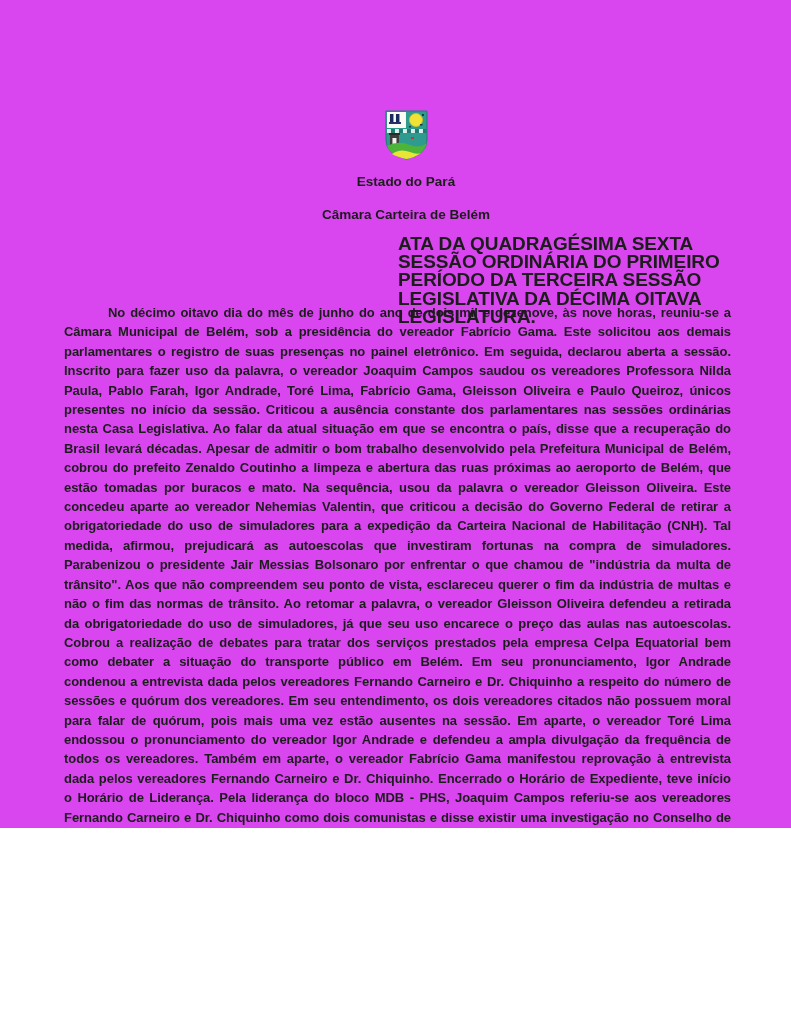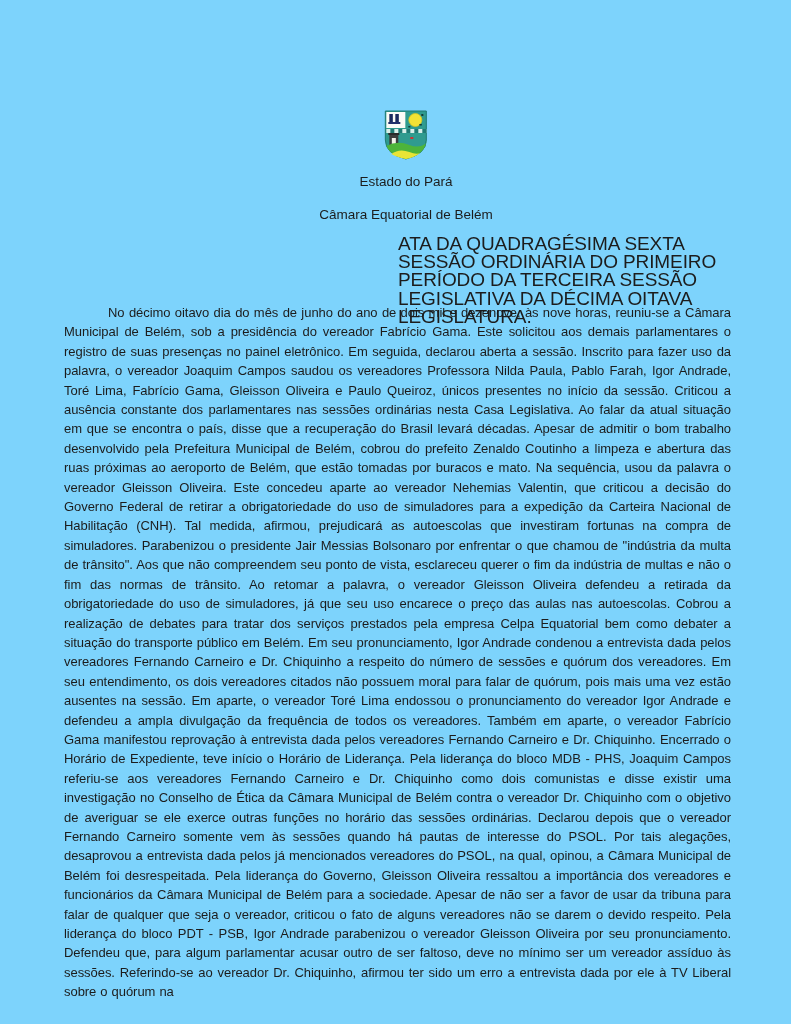--- a/index.html
+++ b/index.html
@@ -3,25 +3,26 @@
 <meta charset="utf-8">
 <style>
   html, body {
     margin: 0;
     padding: 0;
     background: #ffffff;
   }
   .page {
     position: relative;
     width: 791px;
-    height: 1024px;
-    background: #7dd3fc;
+    height: 828px;
+    background: #d946ef;
     font-family: "Liberation Sans", sans-serif;
     color: #1c1c1c;
     overflow: hidden;
+    font-weight: bold;
   }
   .header-block {
     position: absolute;
     top: 110px;
     left: 406px;
     transform: translateX(-50%);
     display: flex;
     flex-direction: column;
     align-items: center;
     text-align: center;
@@ -99,20 +100,20 @@
       <rect x="6" y="24" width="9" height="12" fill="#3d3d3d"></rect>
       <rect x="8.5" y="28" width="4" height="8" fill="#f4f2ec"></rect>
       <rect x="5" y="23" width="11" height="2" fill="#2a2a2a"></rect>
 
       <path d="M3,36 Q14,30 26,35 Q36,39 43,33 V30 Q43,44 22.5,49 Q3,44 3,33 Z" fill="#4db43a"></path>
       <path d="M8,44 Q16,38 26,42 Q33,45 37,43 Q30,48 22.5,49 Q13,47 8,44 Z" fill="#e9e436"></path>
       <rect x="27" y="27" width="3" height="2" fill="#c33"></rect>
     </svg>
 
     <div class="state-name">Estado do Pará</div>
-    <div class="institution-name">Câmara Equatorial de Belém</div>
+    <div class="institution-name">Câmara Carteira de Belém</div>
   </div>
 
   <div class="doc-title">ATA DA QUADRAGÉSIMA SEXTA SESSÃO ORDINÁRIA DO PRIMEIRO PERÍODO DA TERCEIRA SESSÃO LEGISLATIVA DA DÉCIMA OITAVA LEGISLATURA.</div>
 
   <div class="doc-body">No décimo oitavo dia do mês de junho do ano de dois mil e dezenove, às nove horas, reuniu-se a Câmara Municipal de Belém, sob a presidência do vereador Fabrício Gama. Este solicitou aos demais parlamentares o registro de suas presenças no painel eletrônico. Em seguida, declarou aberta a sessão. Inscrito para fazer uso da palavra, o vereador Joaquim Campos saudou os vereadores Professora Nilda Paula, Pablo Farah, Igor Andrade, Toré Lima, Fabrício Gama, Gleisson Oliveira e Paulo Queiroz, únicos presentes no início da sessão. Criticou a ausência constante dos parlamentares nas sessões ordinárias nesta Casa Legislativa. Ao falar da atual situação em que se encontra o país, disse que a recuperação do Brasil levará décadas. Apesar de admitir o bom trabalho desenvolvido pela Prefeitura Municipal de Belém, cobrou do prefeito Zenaldo Coutinho a limpeza e abertura das ruas próximas ao aeroporto de Belém, que estão tomadas por buracos e mato. Na sequência, usou da palavra o vereador Gleisson Oliveira. Este concedeu aparte ao vereador Nehemias Valentin, que criticou a decisão do Governo Federal de retirar a obrigatoriedade do uso de simuladores para a expedição da Carteira Nacional de Habilitação (CNH). Tal medida, afirmou, prejudicará as autoescolas que investiram fortunas na compra de simuladores. Parabenizou o presidente Jair Messias Bolsonaro por enfrentar o que chamou de "indústria da multa de trânsito". Aos que não compreendem seu ponto de vista, esclareceu querer o fim da indústria de multas e não o fim das normas de trânsito. Ao retomar a palavra, o vereador Gleisson Oliveira defendeu a retirada da obrigatoriedade do uso de simuladores, já que seu uso encarece o preço das aulas nas autoescolas. Cobrou a realização de debates para tratar dos serviços prestados pela empresa Celpa Equatorial bem como debater a situação do transporte público em Belém. Em seu pronunciamento, Igor Andrade condenou a entrevista dada pelos vereadores Fernando Carneiro e Dr. Chiquinho a respeito do número de sessões e quórum dos vereadores. Em seu entendimento, os dois vereadores citados não possuem moral para falar de quórum, pois mais uma vez estão ausentes na sessão. Em aparte, o vereador Toré Lima endossou o pronunciamento do vereador Igor Andrade e defendeu a ampla divulgação da frequência de todos os vereadores. Também em aparte, o vereador Fabrício Gama manifestou reprovação à entrevista dada pelos vereadores Fernando Carneiro e Dr. Chiquinho. Encerrado o Horário de Expediente, teve início o Horário de Liderança. Pela liderança do bloco MDB - PHS, Joaquim Campos referiu-se aos vereadores Fernando Carneiro e Dr. Chiquinho como dois comunistas e disse existir uma investigação no Conselho de Ética da Câmara Municipal de Belém contra o vereador Dr. Chiquinho com o objetivo de averiguar se ele exerce outras funções no horário das sessões ordinárias. Declarou depois que o vereador Fernando Carneiro somente vem às sessões quando há pautas de interesse do PSOL. Por tais alegações, desaprovou a entrevista dada pelos já mencionados vereadores do PSOL, na qual, opinou, a Câmara Municipal de Belém foi desrespeitada. Pela liderança do Governo, Gleisson Oliveira ressaltou a importância dos vereadores e funcionários da Câmara Municipal de Belém para a sociedade. Apesar de não ser a favor de usar da tribuna para falar de qualquer que seja o vereador, criticou o fato de alguns vereadores não se darem o devido respeito. Pela liderança do bloco PDT - PSB, Igor Andrade parabenizou o vereador Gleisson Oliveira por seu pronunciamento. Defendeu que, para algum parlamentar acusar outro de ser faltoso, deve no mínimo ser um vereador assíduo às sessões. Referindo-se ao vereador Dr. Chiquinho, afirmou ter sido um erro a entrevista dada por ele à TV Liberal sobre o quórum na</div>
 
 </div>
 
 </body></html>

